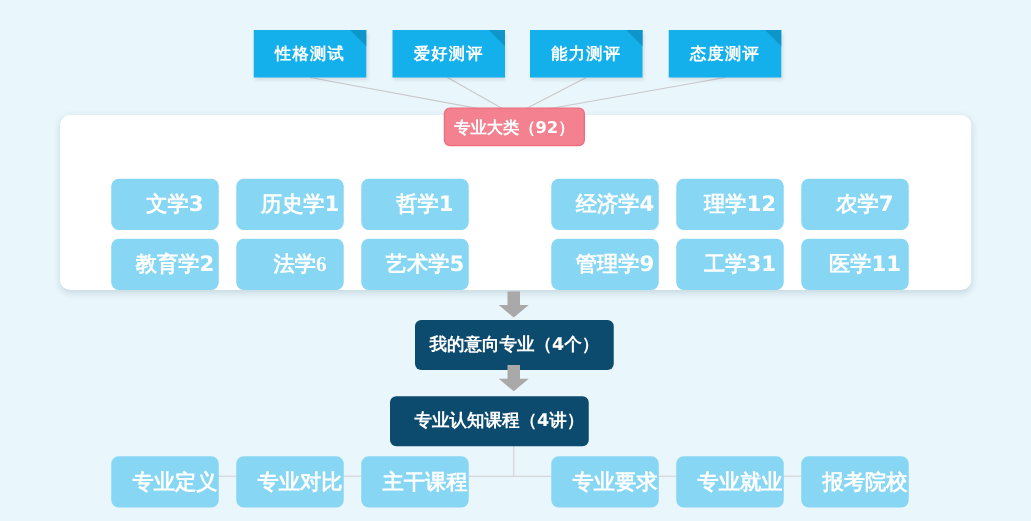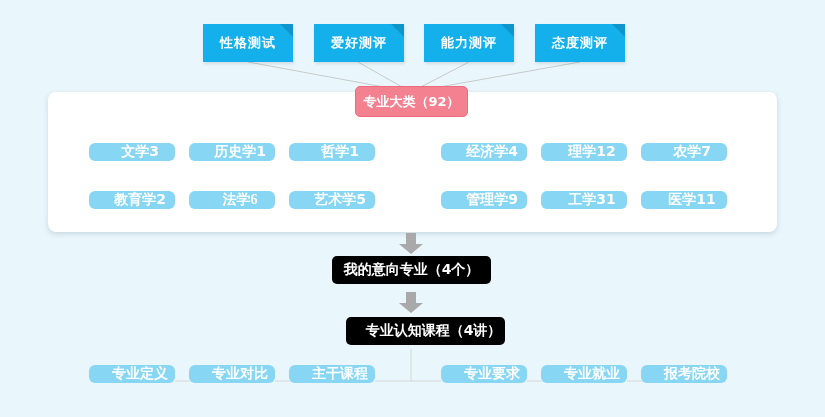--- a/index.html
+++ b/index.html
@@ -82,54 +82,54 @@
     display: flex;
     align-items: center;
     justify-content: center;
     box-sizing: border-box;
   }
 
   
   .box {
     position: absolute;
     width: 86px;
-    height: 18px;
+    height: 41px;
     background: #87d6f4;
     border-radius: 6px;
     color: #ffffff;
-    font-size: 14px;
+    font-size: 17px;
     font-weight: bold;
     display: flex;
     align-items: center;
     justify-content: center;
     box-sizing: border-box;
     padding-left: 16px;
   }
 
   
   .mid-box {
     position: absolute;
-    height: 28px;
-    background: #000000;
+    height: 40px;
+    background: #0c4a6e;
     border-radius: 5px;
     color: #ffffff;
     font-size: 14px;
     font-weight: bold;
     display: flex;
     align-items: center;
     justify-content: center;
     box-sizing: border-box;
   }
   #intended-major {
     left: 332px;
     top: 256px;
     width: 159px;
   }
   #course-box {
-    left: 346px;
+    left: 312px;
     top: 317px;
     width: 159px;
     padding-left: 16px;
   }
 
   
   #gift-badge {
     position: absolute;
     left: 288px;
     top: 306px;

